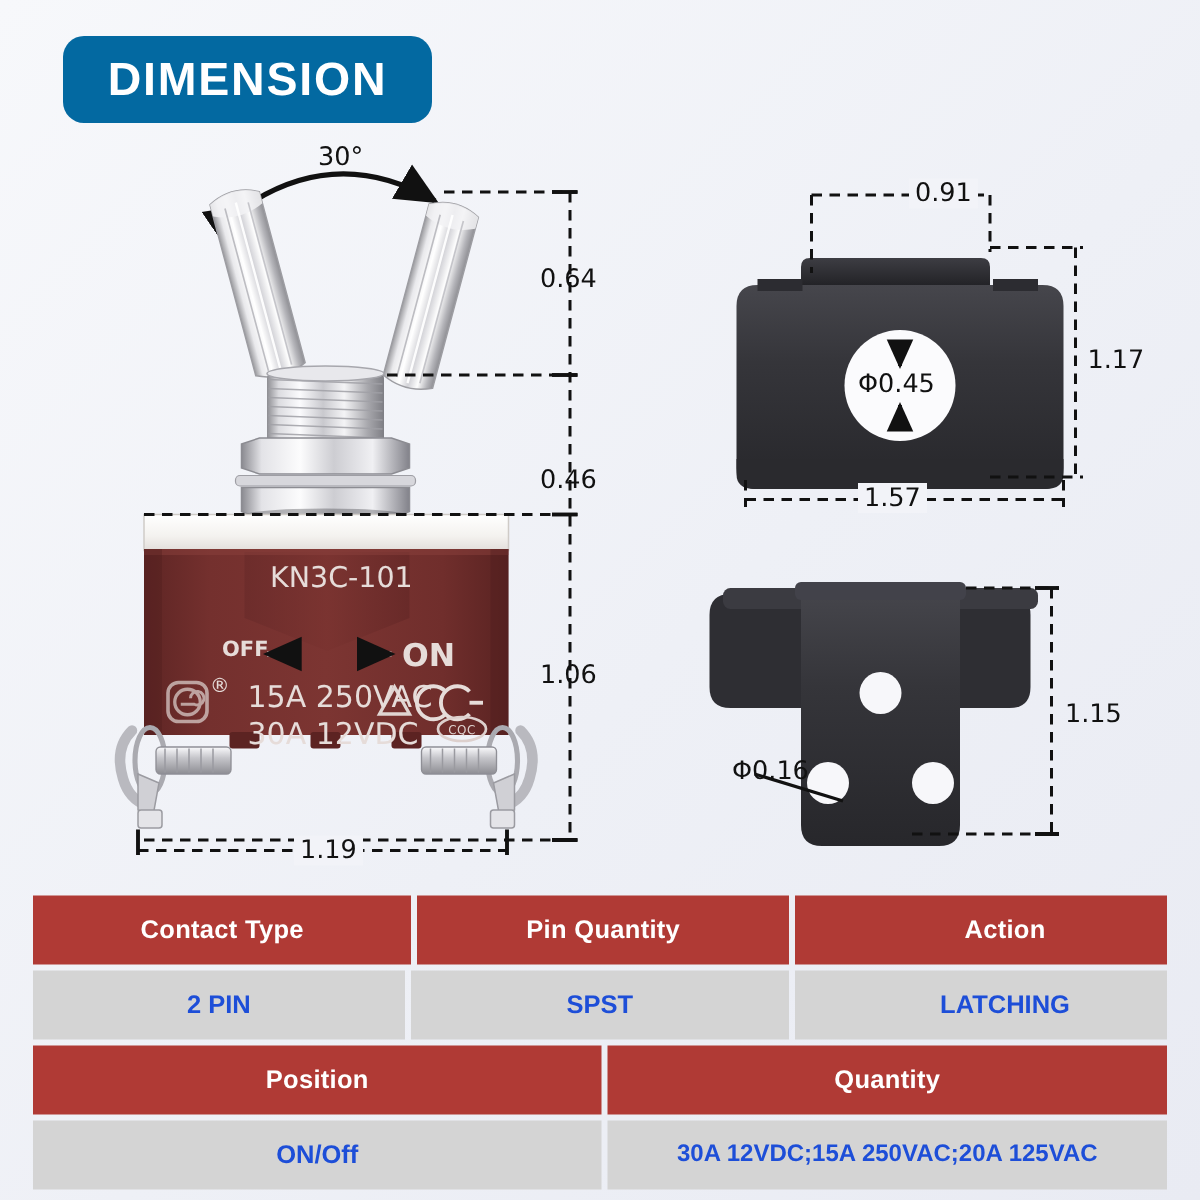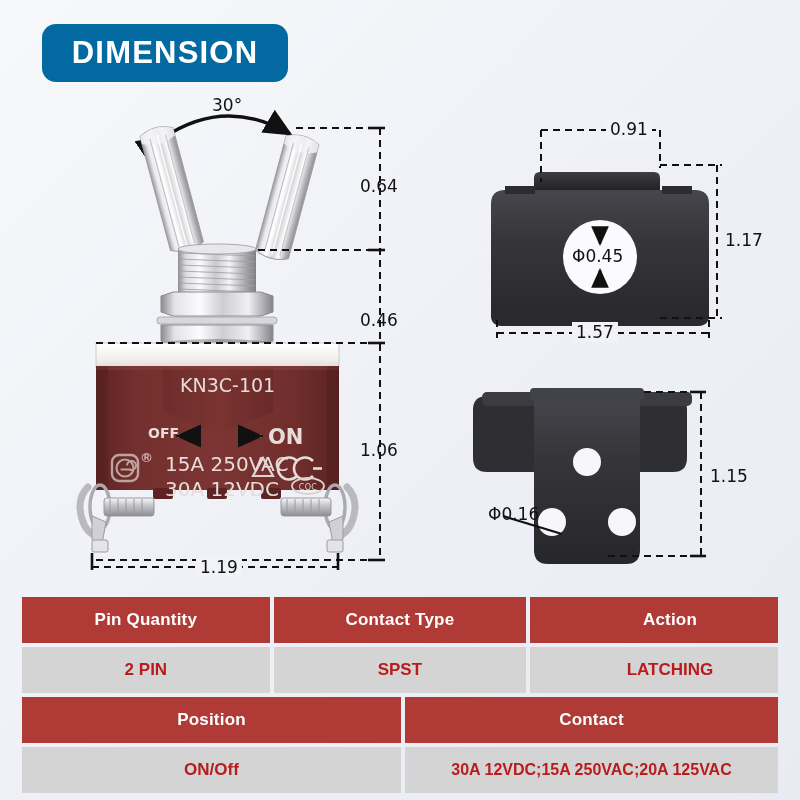--- a/index.html
+++ b/index.html
@@ -54,21 +54,21 @@
   }
   .trow { display: flex; width: 100%; gap: 4px; margin-bottom: 4px; }
   .cell {
     display: flex; align-items: center; justify-content: center;
     height: 46px;
     font-size: 17px;
     font-weight: bold;
     text-align: center;
   }
   .cell.head { background: #b03a35; color: #ffffff; letter-spacing: .2px; }
-  .cell.body { background: #d4d4d4; color: #b91c1c; }
+  .cell.body { background: #d4d4d4; color: #1d4ed8; }
   .c3 { width: 33.0%; }
   .c3b { width: 33.6%; }
   .c3c { width: 33.0%; padding-left: 32px; }
   .cpos { width: 50.2%; }
   .cvol { width: 49.4%; }
   .cell.body.small { font-size: 16px; }
 </style>
 </head>
 <body>
 
@@ -361,34 +361,34 @@
   <div class="sw-text" style="left:148px; top:425px; font-size:14px; font-weight:bold;">OFF</div>
   <div class="sw-text" style="left:268px; top:425px; font-size:21px; font-weight:bold;">ON</div>
   <div class="sw-text" style="left:165px; top:452px; font-size:20px;">15A 250VAC</div>
   <div class="sw-text" style="left:165px; top:477px; font-size:20px;">30A 12VDC</div>
   <div class="sw-text" style="left:140px; top:450px; font-size:13px;">®</div>
 </div>
 
 <div class="spec-table">
 
   <div class="trow">
+    <div class="cell head c3b">Contact Type</div>
     <div class="cell head c3">Pin Quantity</div>
-    <div class="cell head c3b">Contact Type</div>
     <div class="cell head c3c">Action</div>
   </div>
 
   <div class="trow">
     <div class="cell body c3">2 PIN</div>
     <div class="cell body c3b">SPST</div>
     <div class="cell body c3c">LATCHING</div>
   </div>
 
   <div class="trow">
     <div class="cell head cpos">Position</div>
-    <div class="cell head cvol">Contact</div>
+    <div class="cell head cvol">Quantity</div>
   </div>
 
   <div class="trow">
     <div class="cell body cpos">ON/Off</div>
     <div class="cell body cvol small">30A 12VDC;15A 250VAC;20A 125VAC</div>
   </div>
 
 </div>
 
 </body></html>

